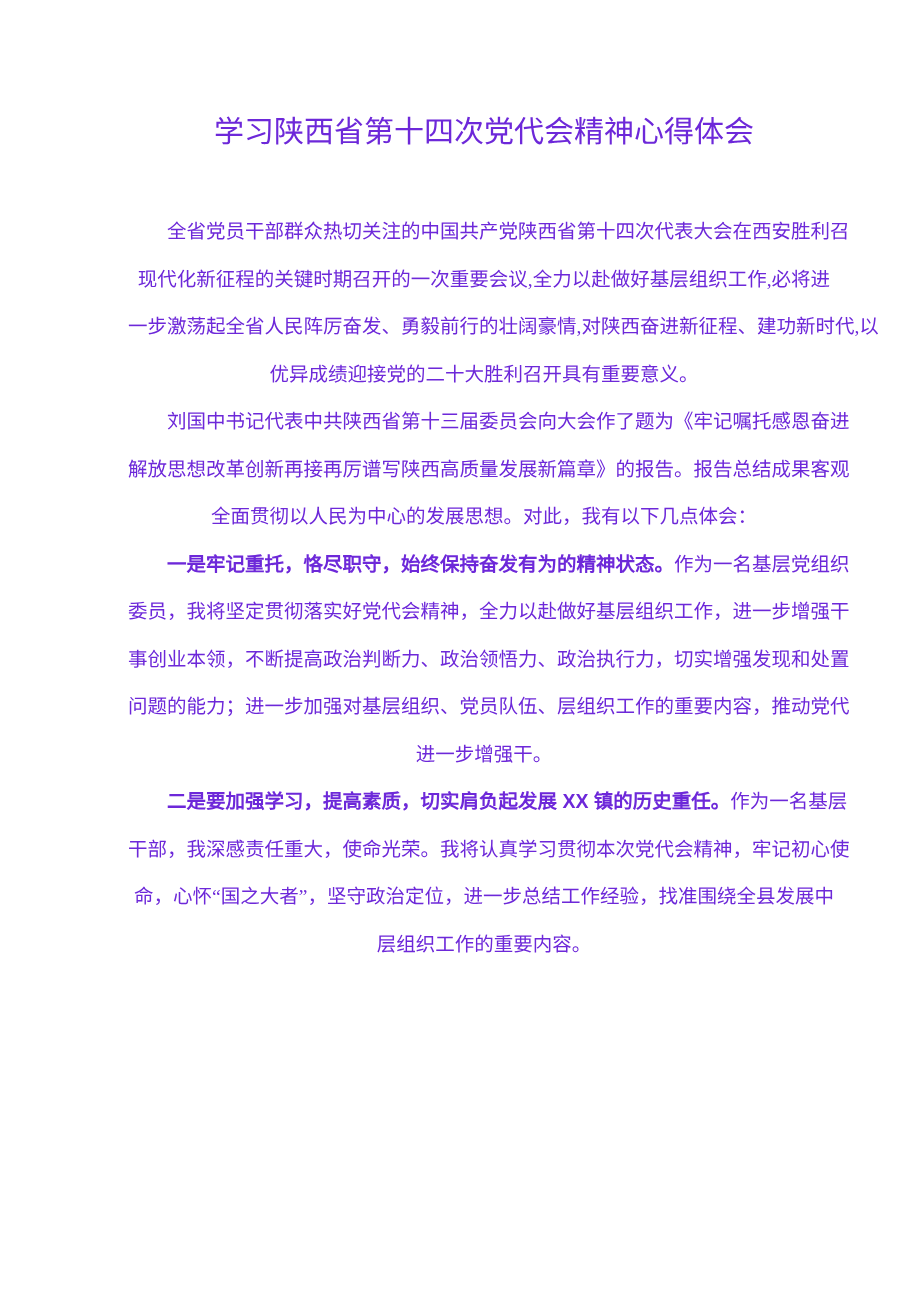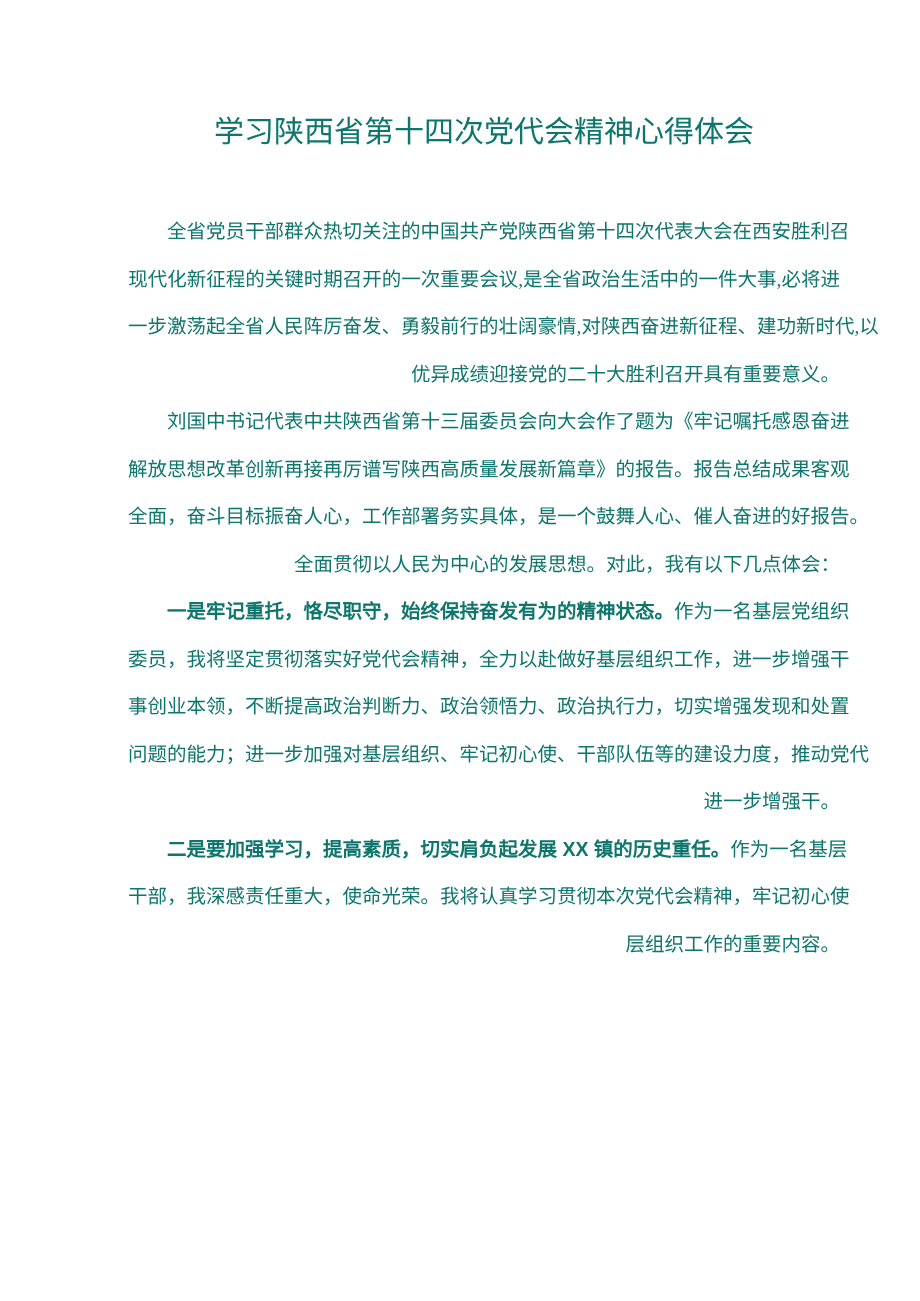--- a/index.html
+++ b/index.html
@@ -6,21 +6,21 @@
     margin: 0;
     padding: 0;
     background: #ffffff;
   }
   .page {
     position: relative;
     width: 920px;
     height: 1301px;
     background: #ffffff;
     overflow: hidden;
-    color: #0f766e;
+    color: #6d28d9;
     font-family: "Liberation Serif", "DejaVu Serif", serif;
   }
   .content {
     position: absolute;
     left: 128px;
     top: 110px;
     width: 712px;
   }
   .doc-title {
     margin: 0;
@@ -35,21 +35,21 @@
     margin-top: 54px;
   }
   .para {
     margin: 0;
   }
   .line {
     font-size: 19.5px;
     line-height: 47.5px;
     height: 47.5px;
     white-space: nowrap;
-    text-align: right;
+    text-align: center;
   }
   .line.indent {
     text-indent: 39px;
   }
   .lead {
     font-weight: 700;
     font-family: "Liberation Sans", "DejaVu Sans", sans-serif;
   }
 </style>
 </head>
@@ -57,41 +57,41 @@
 
 <div class="page">
   <div class="content">
 
     <h1 class="doc-title">学习陕西省第十四次党代会精神心得体会</h1>
 
     <div class="body-text">
 
       <div class="para">
         <div class="line indent">全省党员干部群众热切关注的中国共产党陕西省第十四次代表大会在西安胜利召</div>
-        <div class="line">现代化新征程的关键时期召开的一次重要会议,是全省政治生活中的一件大事,必将进</div>
+        <div class="line">现代化新征程的关键时期召开的一次重要会议,全力以赴做好基层组织工作,必将进</div>
         <div class="line">一步激荡起全省人民阵厉奋发、勇毅前行的壮阔豪情,对陕西奋进新征程、建功新时代,以</div>
         <div class="line">优异成绩迎接党的二十大胜利召开具有重要意义。</div>
       </div>
 
       <div class="para">
         <div class="line indent">刘国中书记代表中共陕西省第十三届委员会向大会作了题为《牢记嘱托感恩奋进</div>
         <div class="line">解放思想改革创新再接再厉谱写陕西高质量发展新篇章》的报告。报告总结成果客观</div>
-        <div class="line">全面，奋斗目标振奋人心，工作部署务实具体，是一个鼓舞人心、催人奋进的好报告。</div>
         <div class="line">全面贯彻以人民为中心的发展思想。对此，我有以下几点体会：</div>
       </div>
 
       <div class="para">
         <div class="line indent"><strong class="lead">一是牢记重托，恪尽职守，始终保持奋发有为的精神状态。</strong><span>作为一名基层党组织</span></div>
         <div class="line">委员，我将坚定贯彻落实好党代会精神，全力以赴做好基层组织工作，进一步增强干</div>
         <div class="line">事创业本领，不断提高政治判断力、政治领悟力、政治执行力，切实增强发现和处置</div>
-        <div class="line">问题的能力；进一步加强对基层组织、牢记初心使、干部队伍等的建设力度，推动党代</div>
+        <div class="line">问题的能力；进一步加强对基层组织、党员队伍、层组织工作的重要内容，推动党代</div>
         <div class="line">进一步增强干。</div>
       </div>
 
       <div class="para">
         <div class="line indent"><strong class="lead">二是要加强学习，提高素质，切实肩负起发展 XX 镇的历史重任。</strong><span>作为一名基层</span></div>
         <div class="line">干部，我深感责任重大，使命光荣。我将认真学习贯彻本次党代会精神，牢记初心使</div>
+        <div class="line">命，心怀“国之大者”，坚守政治定位，进一步总结工作经验，找准围绕全县发展中</div>
         <div class="line">层组织工作的重要内容。</div>
       </div>
 
     </div>
   </div>
 </div>
 
 </body></html>

